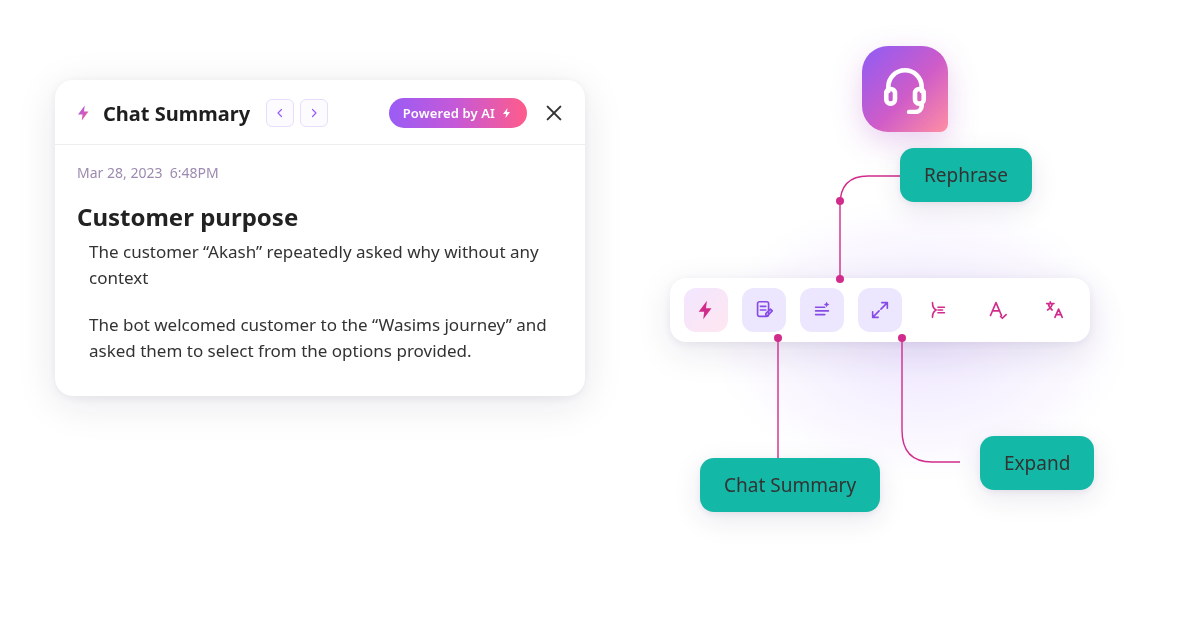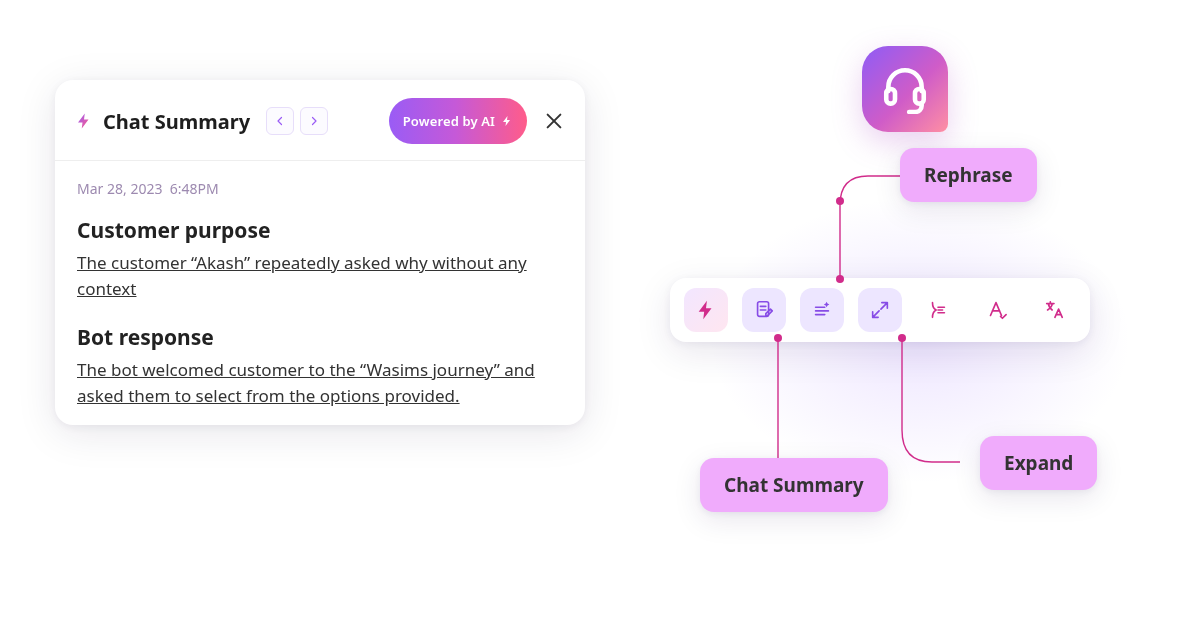--- a/index.html
+++ b/index.html
@@ -20,51 +20,51 @@
 .card{position:absolute;left:55px;top:80px;width:530px;background:#fff;border-radius:18px;box-shadow:0 8px 40px rgba(30,20,60,.10),0 2px 8px rgba(30,20,60,.06);overflow:hidden;}
 .card-head{display:flex;align-items:center;padding:18px 22px 16px 20px;border-bottom:1px solid #eee;}
 .bolt-small{width:18px;height:18px;margin-right:10px;flex:none;}
 .card-title{font-size:20px;font-weight:700;color:#1e1e1e;}
 
 .navbtns{display:flex;gap:6px;margin-left:16px;}
 .nbtn{width:26px;height:26px;border:1px solid #e7defa;border-radius:6px;background:#fcfbff;display:flex;align-items:center;justify-content:center;color:var(--accent-a);cursor:pointer;}
 .nbtn svg{width:12px;height:12px;}
 
 .spacer{flex:1;}
-.pill{display:inline-flex;align-items:center;gap:6px;padding:14px 14px;border-radius:999px;background:linear-gradient(90deg,var(--accent-a) 0%,#c559d8 48%,var(--accent-b) 100%);color:#fff;font-size:13px;font-weight:600;letter-spacing:.01em;}
+.pill{display:inline-flex;align-items:center;gap:6px;padding:6px 14px;border-radius:999px;background:linear-gradient(90deg,var(--accent-a) 0%,#c559d8 48%,var(--accent-b) 100%);color:#fff;font-size:13px;font-weight:600;letter-spacing:.01em;}
 .pill svg{width:12px;height:12px;}
 .close{margin-left:18px;cursor:pointer;width:18px;height:18px;position:relative;}
 .close::before,.close::after{content:"";position:absolute;left:8px;top:-1px;width:2px;height:20px;background:#333;border-radius:1px;}
 .close::before{transform:rotate(45deg);} .close::after{transform:rotate(-45deg);}
 
-.card-body{padding:18px 22px 12px 22px;}
+.card-body{padding:18px 22px 28px 22px;}
 .date{font-size:14px;color:var(--muted);margin-bottom:18px;}
-.sec h3{margin:0 0 6px 0;font-size:21px;font-weight:700;color:#222;}
-.sec p{margin:0 0 20px 0;font-size:17px;line-height:1.55;color:#333;text-decoration:underline;}
+.sec h3{margin:0 0 6px 0;font-size:24px;font-weight:700;color:#222;}
+.sec p{margin:0 0 20px 12px;font-size:17px;line-height:1.55;color:#333;}
 .sec:last-child p{margin-bottom:4px;}
 
 
 .badge{position:absolute;right:60px;top:46px;width:86px;height:86px;border-radius:26px;background:linear-gradient(135deg,#8e5cf6 0%,#cf5cc8 55%,#ff8fa3 100%);border-bottom-right-radius:8px;display:flex;align-items:center;justify-content:center;box-shadow:0 10px 30px rgba(180,90,200,.28);}
 .badge svg{width:50px;height:50px;}
 
 
 .toolbar{position:absolute;left:670px;top:278px;display:flex;align-items:center;gap:14px;padding:10px 14px;background:#fff;border-radius:16px;box-shadow:0 10px 36px rgba(40,20,80,.10),0 2px 8px rgba(40,20,80,.06);}
 .tbtn{width:44px;height:44px;border-radius:12px;display:flex;align-items:center;justify-content:center;color:var(--magenta);position:relative;}
 .chip{background:var(--lilac);color:var(--violet);}
 .bolt-chip{background:linear-gradient(135deg,#f2e6ff 0%,#ffe6f0 100%);}
 .tbtn svg{width:22px;height:22px;stroke:currentColor;fill:none;stroke-width:1.8;stroke-linecap:round;stroke-linejoin:round;}
 .bolt-chip svg{fill:var(--magenta);stroke:none;}
 
 
 .dot{position:absolute;width:8px;height:8px;border-radius:50%;background:var(--magenta);}
 
 svg.wire{position:absolute;overflow:visible;pointer-events:none;}
 
 
-.label{position:absolute;background:#f0abfc;border-radius:14px;padding:14px 24px;font-size:19px;font-weight:700;color:#333;box-shadow:0 8px 28px rgba(40,20,80,.10),0 2px 6px rgba(40,20,80,.06);white-space:nowrap;}
+.label{position:absolute;background:#14b8a6;border-radius:14px;padding:14px 24px;font-size:19px;font-weight:400;color:#333;box-shadow:0 8px 28px rgba(40,20,80,.10),0 2px 6px rgba(40,20,80,.06);white-space:nowrap;}
 .l-rephrase{left:900px;top:148px;}
 .l-expand{left:980px;top:436px;}
 .l-summary{left:700px;top:458px;}
 </style>
 </head>
 <body>
 
 <div class="stage">
   <div class="glow"></div>
 
@@ -103,21 +103,20 @@
     </div>
     <div class="card-body">
       <div class="date">
         <span>Mar 28, 2023</span>&nbsp;&nbsp;<span>6:48PM</span>
       </div>
       <div class="sec">
         <h3>Customer purpose</h3>
         <p>The customer “Akash” repeatedly asked why without any context</p>
       </div>
       <div class="sec">
-        <h3>Bot response</h3>
         <p>The bot welcomed customer to the “Wasims journey” and asked them to select from the options provided.</p>
       </div>
     </div>
   </div>
 
   <div class="badge">
     <svg viewBox="0 0 24 24">
       <path d="M4 13v-2a8 8 0 0 1 16 0v2" fill="none" stroke="#fff" stroke-width="2.2" stroke-linecap="round"></path>
       <rect x="3" y="12" width="4.2" height="7" rx="2" fill="none" stroke="#fff" stroke-width="2.2"></rect>
       <rect x="16.8" y="12" width="4.2" height="7" rx="2" fill="none" stroke="#fff" stroke-width="2.2"></rect>

